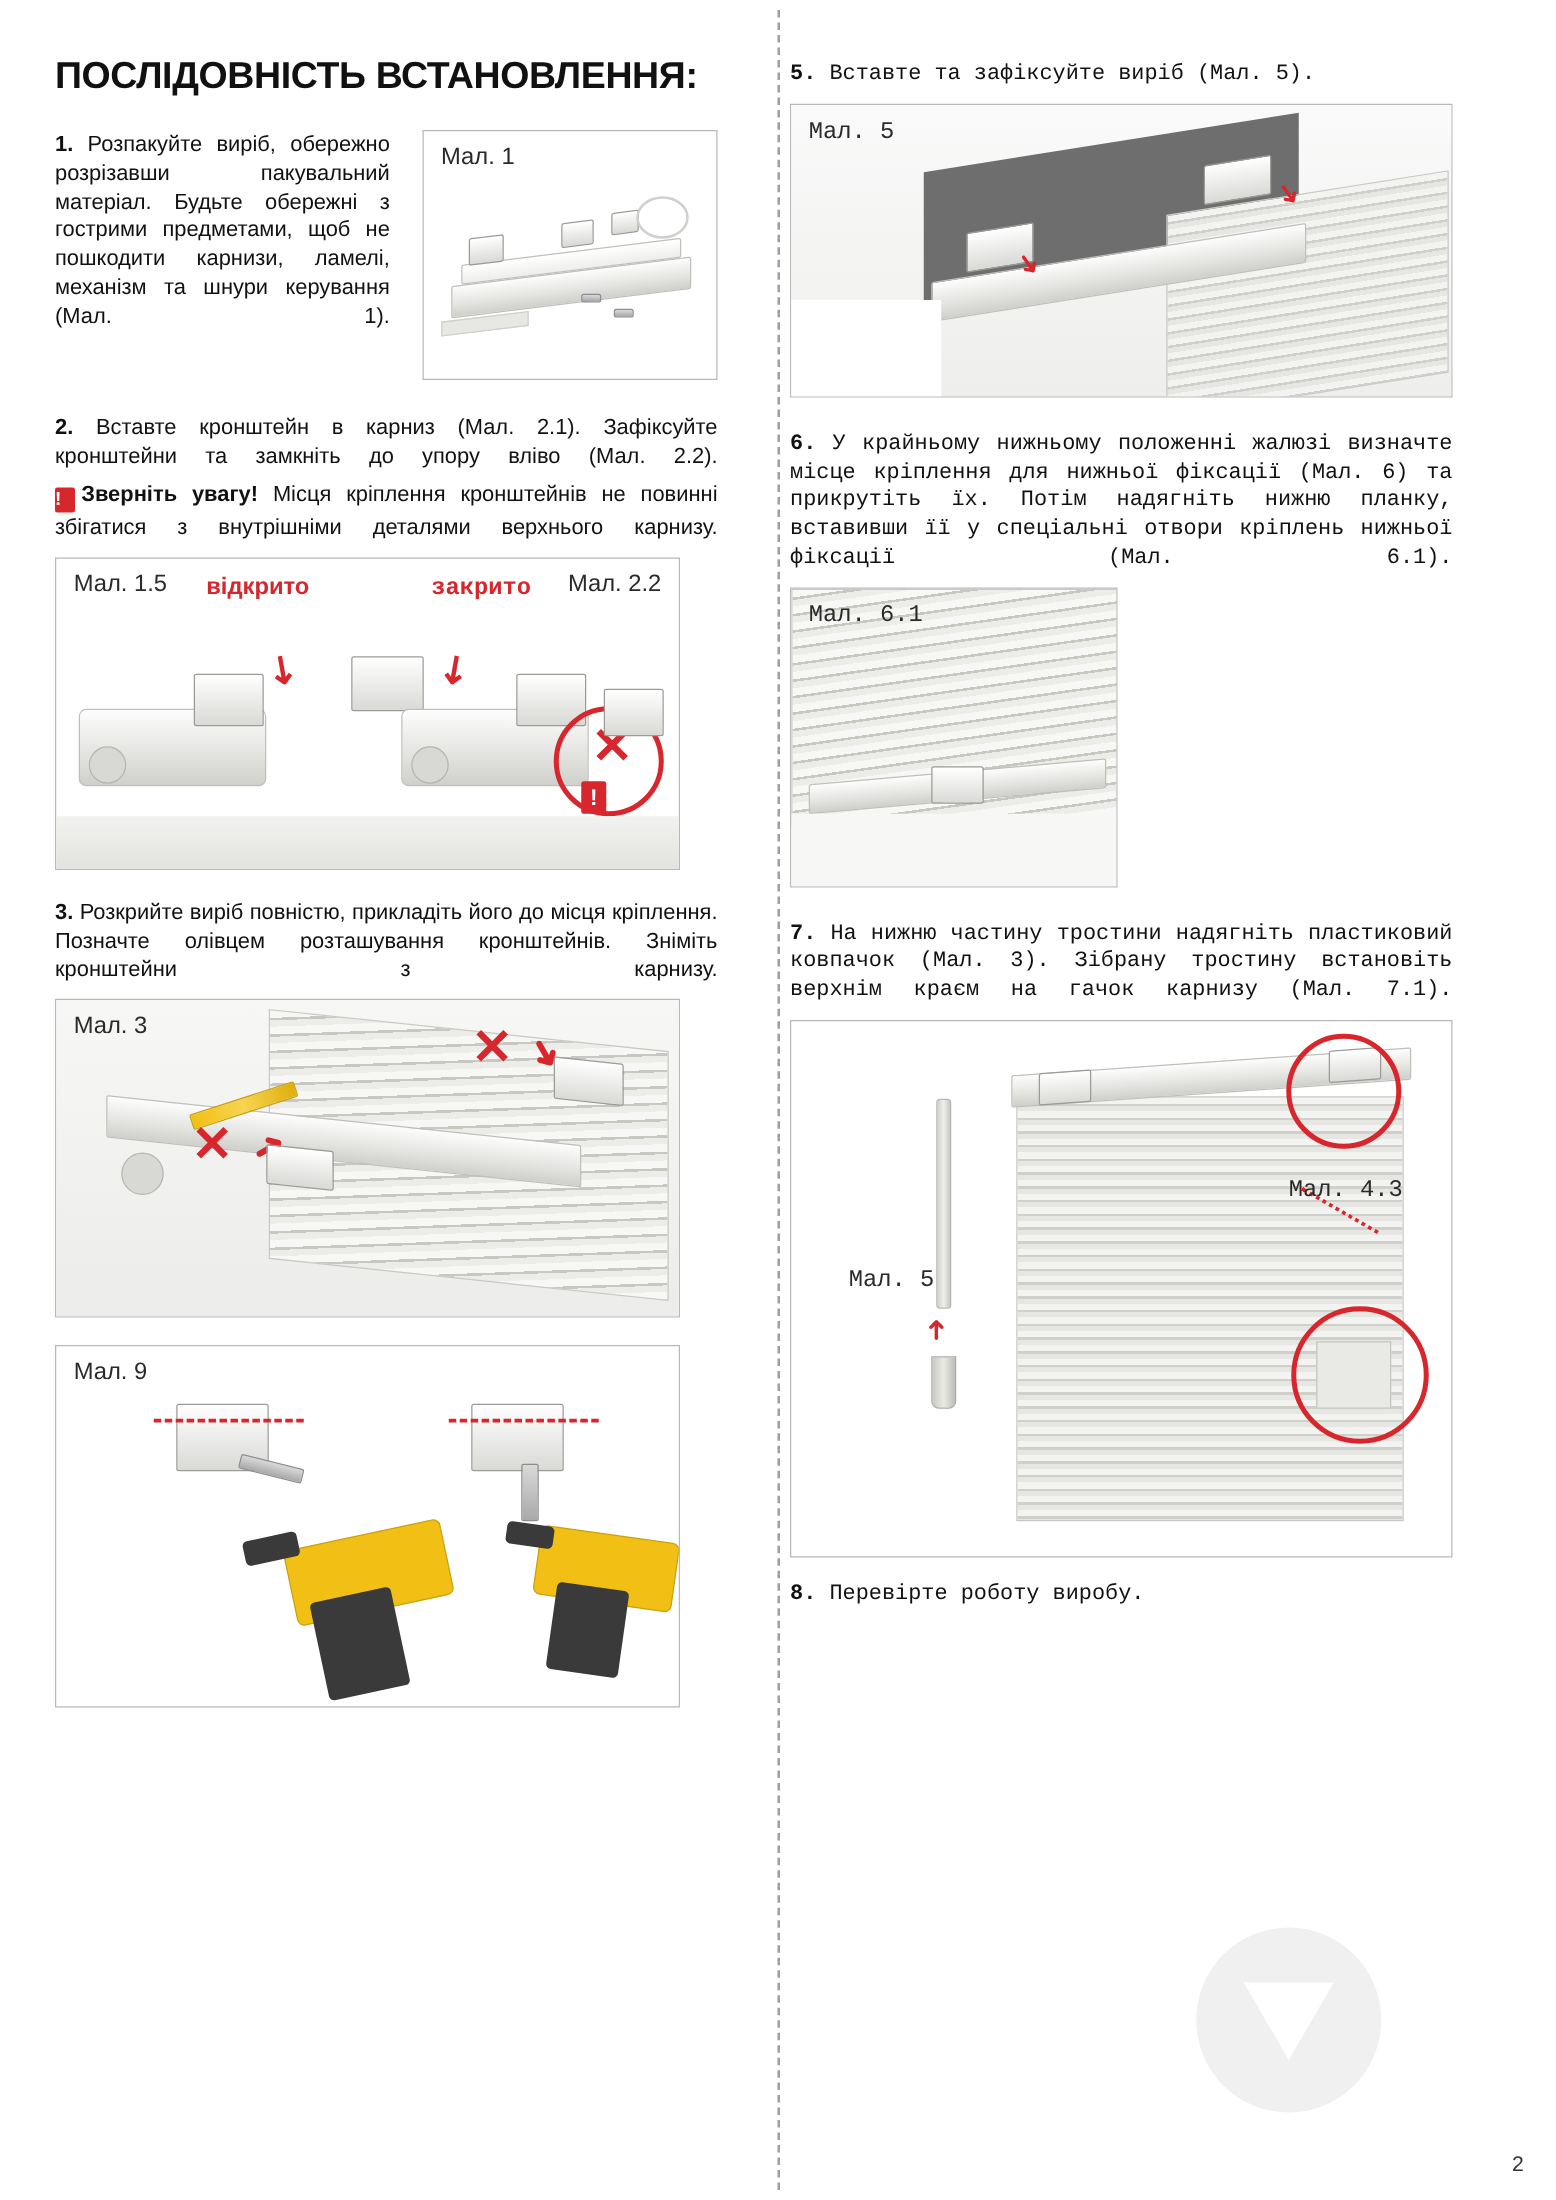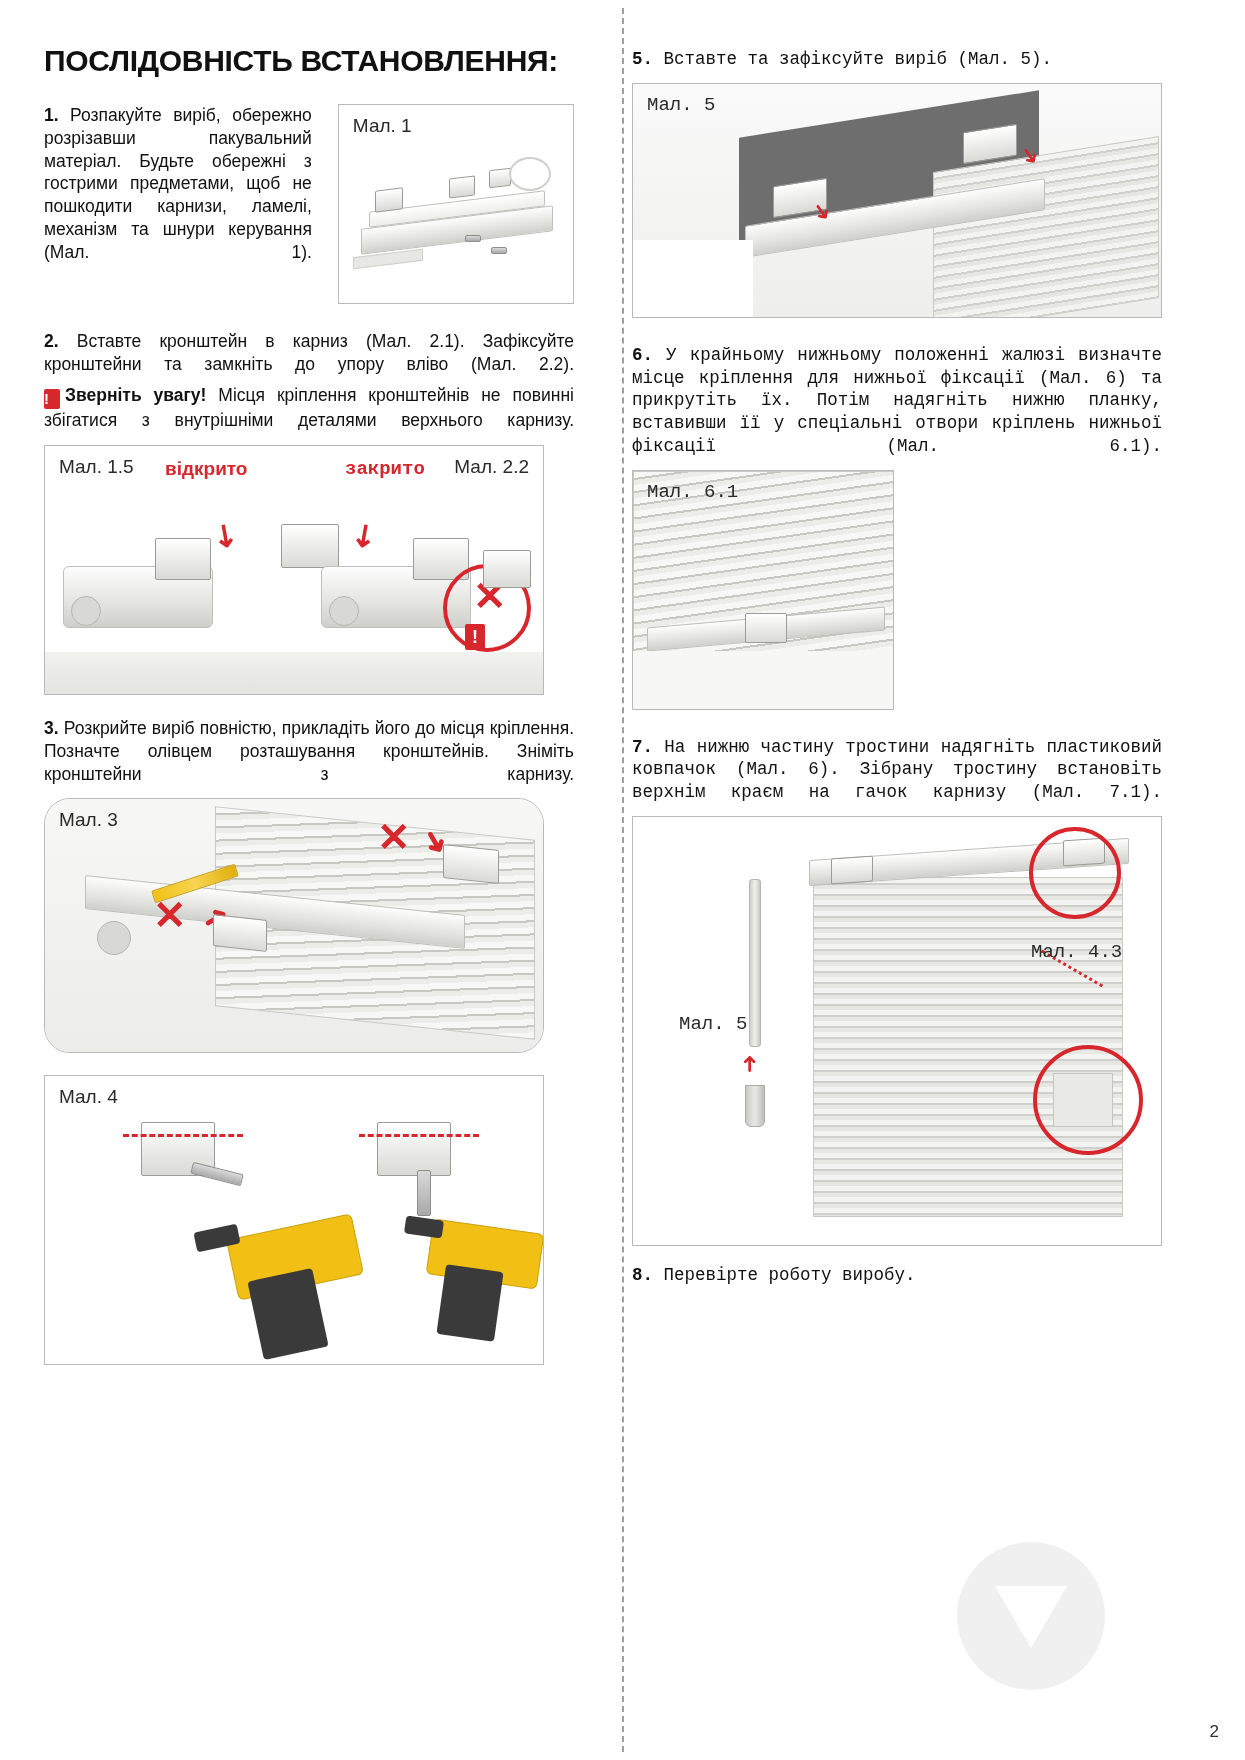--- a/index.html
+++ b/index.html
@@ -176,21 +176,21 @@
     border: 1px solid #8d8d8d;
     border-radius: 2px;
   }
 
   
   #fig1 { width: 238px; height: 200px; margin-left: 12px; }
   .row-step1 { display: flex; align-items: flex-start; gap: 14px; }
   .row-step1 .text { width: 270px; }
 
   #fig2 { width: 500px; height: 250px; margin: 14px 0 22px 0; }
-  #fig3 { width: 500px; height: 255px; margin: 12px 0 22px 0; border-radius: 26px; }
+  #fig3 { width: 500px; height: 255px; margin: 12px 0 22px 0; }
   #fig4 { width: 500px; height: 290px; margin: 12px 0 10px 0; }
 
   #fig5 { width: 530px; height: 235px; margin: 10px 0 26px 0; }
   .fig-pair { display: flex; gap: 18px; margin: 10px 0 26px 0; }
   #fig6   { width: 250px; height: 240px; }
   #fig61  { width: 262px; height: 240px; }
   #fig7   { width: 530px; height: 430px; margin: 10px 0 18px 0; }
 
   
   .watermark {
@@ -303,21 +303,21 @@
         <div class="x-red" style="left:108px; top:96px;">✕</div>
         <div class="x-red" style="left:332px; top:18px;">✕</div>
         <div class="arrow-red" style="left:158px; top:104px; transform:rotate(-30deg);">➜</div>
         <div class="arrow-red" style="left:378px; top:28px; transform:rotate(60deg);">➜</div>
         <div class="bracket" style="left:398px; top:48px; width:56px; height:34px; transform:skewY(6deg);"></div>
         <div class="bracket" style="left:168px; top:118px; width:54px; height:32px; transform:skewY(6deg);"></div>
       </div>
 
 
       <div class="fig" id="fig4">
-        <span class="fig-label">Мал. 4</span>
+        <span class="fig-label">Мал. 9</span>
         <div class="bracket" style="left:96px; top:46px; width:74px; height:54px;"></div>
         <div class="bracket" style="left:332px; top:46px; width:74px; height:54px;"></div>
         <div class="dash-red" style="left:78px; top:58px; width:120px;"></div>
         <div class="dash-red" style="left:314px; top:58px; width:120px;"></div>
         <div class="screw" style="left:146px; top:92px; width:52px; height:12px; transform:rotate(14deg);"></div>
         <div class="screw" style="left:372px; top:94px; width:14px; height:46px;"></div>
         <div class="drill-body" style="left:186px; top:150px; width:128px; height:62px; transform:rotate(-12deg);"></div>
         <div class="drill-dark" style="left:210px; top:198px; width:66px; height:80px; transform:rotate(-12deg);"></div>
         <div class="drill-dark" style="left:150px; top:152px; width:44px; height:20px; transform:rotate(-12deg);"></div>
         <div class="drill-body" style="left:384px; top:150px; width:112px; height:56px; transform:rotate(8deg);"></div>
@@ -358,21 +358,21 @@
           <span class="fig-label">Мал. 6.1</span>
           <div class="slatpack tilt" style="left:0px; top:0px; width:262px; height:190px;"></div>
           <div class="rail" style="left:14px; top:146px; width:238px; height:24px; transform:skewY(-5deg);"></div>
           <div class="bracket" style="left:112px; top:142px; width:42px; height:30px;"></div>
           <div style="position:absolute; left:0px; top:180px; width:262px; height:60px; background:#f7f7f6;"></div>
         </div>
       </div>
 
       <p class="step justify-spread">
         <b>7.</b>
-        <span>На нижню частину тростини надягніть пластиковий ковпачок (Мал. 6). Зібрану тростину встановіть верхнім краєм на гачок карнизу (Мал. 7.1).</span>
+        <span>На нижню частину тростини надягніть пластиковий ковпачок (Мал. 3). Зібрану тростину встановіть верхнім краєм на гачок карнизу (Мал. 7.1).</span>
       </p>
 
       <div class="fig" id="fig7">
         <span class="fig-label" style="left:46px; top:196px;">Мал. 5</span>
         <span class="fig-label" style="left:398px; top:124px;">Мал. 4.3</span>
 
         <div style="position:absolute; left:116px; top:62px; width:12px; height:168px; background:linear-gradient(90deg,#cfcfcc,#efefec,#c6c6c2); border:1px solid #b6b6b2; border-radius:3px;"></div>
         <div style="position:absolute; left:112px; top:268px; width:20px; height:42px; background:linear-gradient(90deg,#c9c9c5,#e9e9e6,#bdbdb9); border:1px solid #ababa7; border-radius:0 0 6px 6px;"></div>
         <div class="arrow-red" style="left:110px; top:232px; transform:rotate(-90deg);">➜</div>
 

